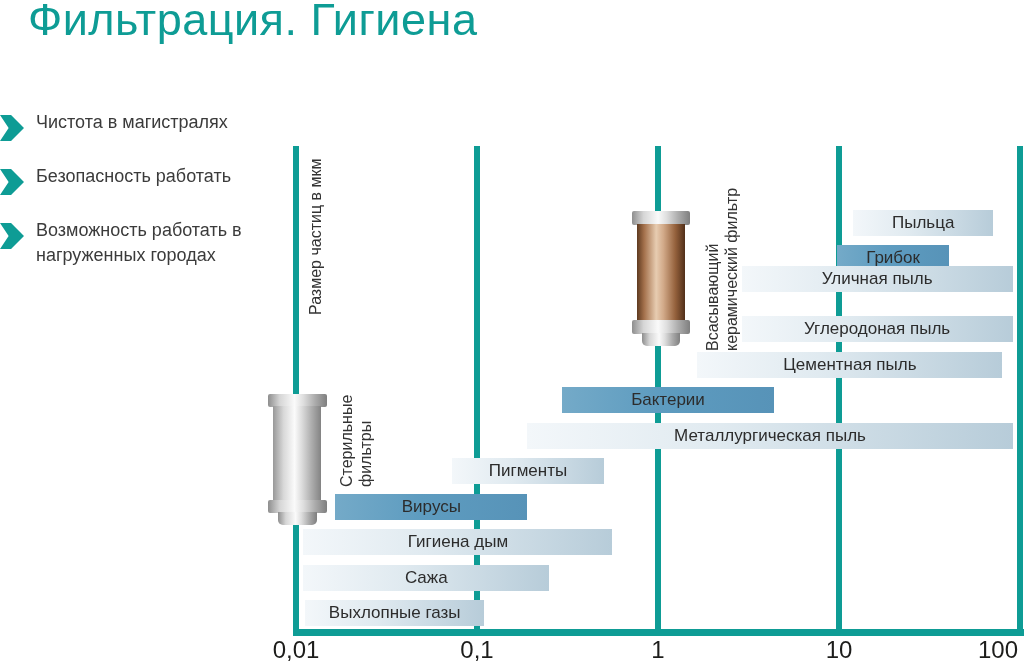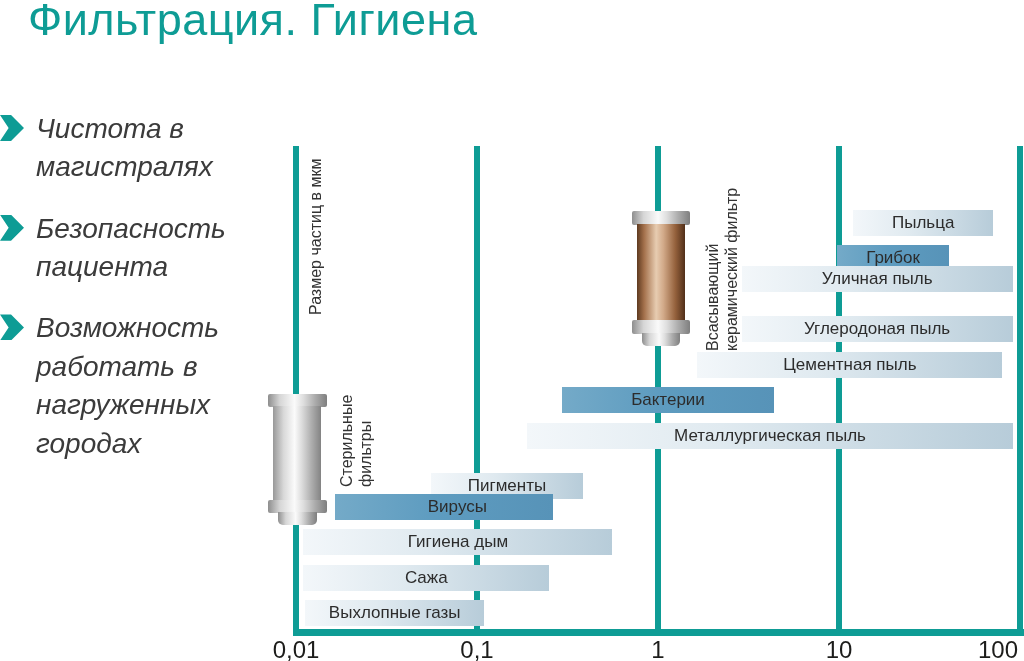--- a/index.html
+++ b/index.html
@@ -12,21 +12,21 @@
   .page-title{
     position:absolute;left:28px;top:-6px;font-size:45px;font-weight:500;
     color:var(--accent);letter-spacing:.5px;white-space:nowrap;
   }
   .bullets{position:absolute;left:0;top:110px;width:260px;}
   .bullet-item{display:flex;margin-bottom:23px;}
   .bullet-icon{
     flex:0 0 24px;width:24px;height:26px;margin:5px 12px 0 0;background:var(--accent);
     clip-path:polygon(0 0,46% 0,100% 50%,46% 100%,0 100%,36% 50%);
   }
-  .bullet-text{font-size:28px;line-height:1.37;color:var(--text-dark);width:215px;font-style:italic;}
+  .bullet-text{font-size:18px;line-height:1.37;color:var(--text-dark);width:215px;}
 
   .chart{position:absolute;left:0;top:0;width:1024px;height:661px;}
   .gridline{position:absolute;top:146px;height:490px;width:6px;background:var(--accent);z-index:1;}
   .baseline{position:absolute;left:293px;top:629px;width:731px;height:7px;background:var(--accent);z-index:1;}
   .tick{position:absolute;top:636px;width:90px;text-align:center;font-size:24px;color:#1d1d1b;z-index:4;}
   .bar{position:absolute;height:26px;z-index:2;display:flex;align-items:center;justify-content:center;}
   .bar.light{background:linear-gradient(90deg,var(--bl-start) 0%,#e0eaf0 40%,var(--bl-end) 100%);}
   .bar.highlight{background:linear-gradient(90deg,#74aac8 0%,var(--bar-hl) 45%,#5793b8 100%);}
   .bar span{font-size:17px;color:#2c2c2c;white-space:nowrap;}
 
@@ -60,21 +60,21 @@
 
   <div class="page-title">Фильтрация. Гигиена</div>
 
   <div class="bullets">
     <div class="bullet-item">
       <div class="bullet-icon"></div>
       <div class="bullet-text">Чистота в магистралях</div>
     </div>
     <div class="bullet-item">
       <div class="bullet-icon"></div>
-      <div class="bullet-text">Безопасность пациента</div>
+      <div class="bullet-text">Безопасность работать</div>
     </div>
     <div class="bullet-item">
       <div class="bullet-icon"></div>
       <div class="bullet-text">Возможность работать в нагруженных городах</div>
     </div>
   </div>
 
   <div class="chart" id="chart">
     <div class="baseline"></div>
     <div class="axis-ylabel">Размер частиц в мкм</div>
@@ -124,24 +124,24 @@
       </div>
       <div class="bar light" style="left: 697.365px; width: 305.095px; top: 351.8px;">
         <span>Цементная пыль</span>
       </div>
       <div class="bar highlight" style="left: 562px; width: 212px; top: 387.25px; justify-content: center;">
         <span>Бактерии</span>
       </div>
       <div class="bar light" style="left: 527.454px; width: 485.132px; top: 422.7px;">
         <span>Металлургическая пыль</span>
       </div>
-      <div class="bar light" style="left: 431px; width: 151.935px; top: 458.15px; margin-top: 15px;">
+      <div class="bar light" style="left: 452px; width: 151.935px; top: 458.15px;">
         <span>Пигменты</span>
       </div>
-      <div class="bar highlight" style="left: 335.365px; width: 192px; top: 493.6px; padding-left: 26px;">
+      <div class="bar highlight" style="left: 335.365px; width: 192px; top: 493.6px;">
         <span>Вирусы</span>
       </div>
       <div class="bar light" style="left: 303.492px; width: 308.93px; top: 529.05px;">
         <span>Гигиена дым</span>
       </div>
       <div class="bar light" style="left: 303.492px; width: 245.535px; top: 564.5px;">
         <span>Сажа</span>
       </div>
       <div class="bar light" style="left: 304.908px; width: 179.584px; top: 599.95px;">
         <span>Выхлопные газы</span>

